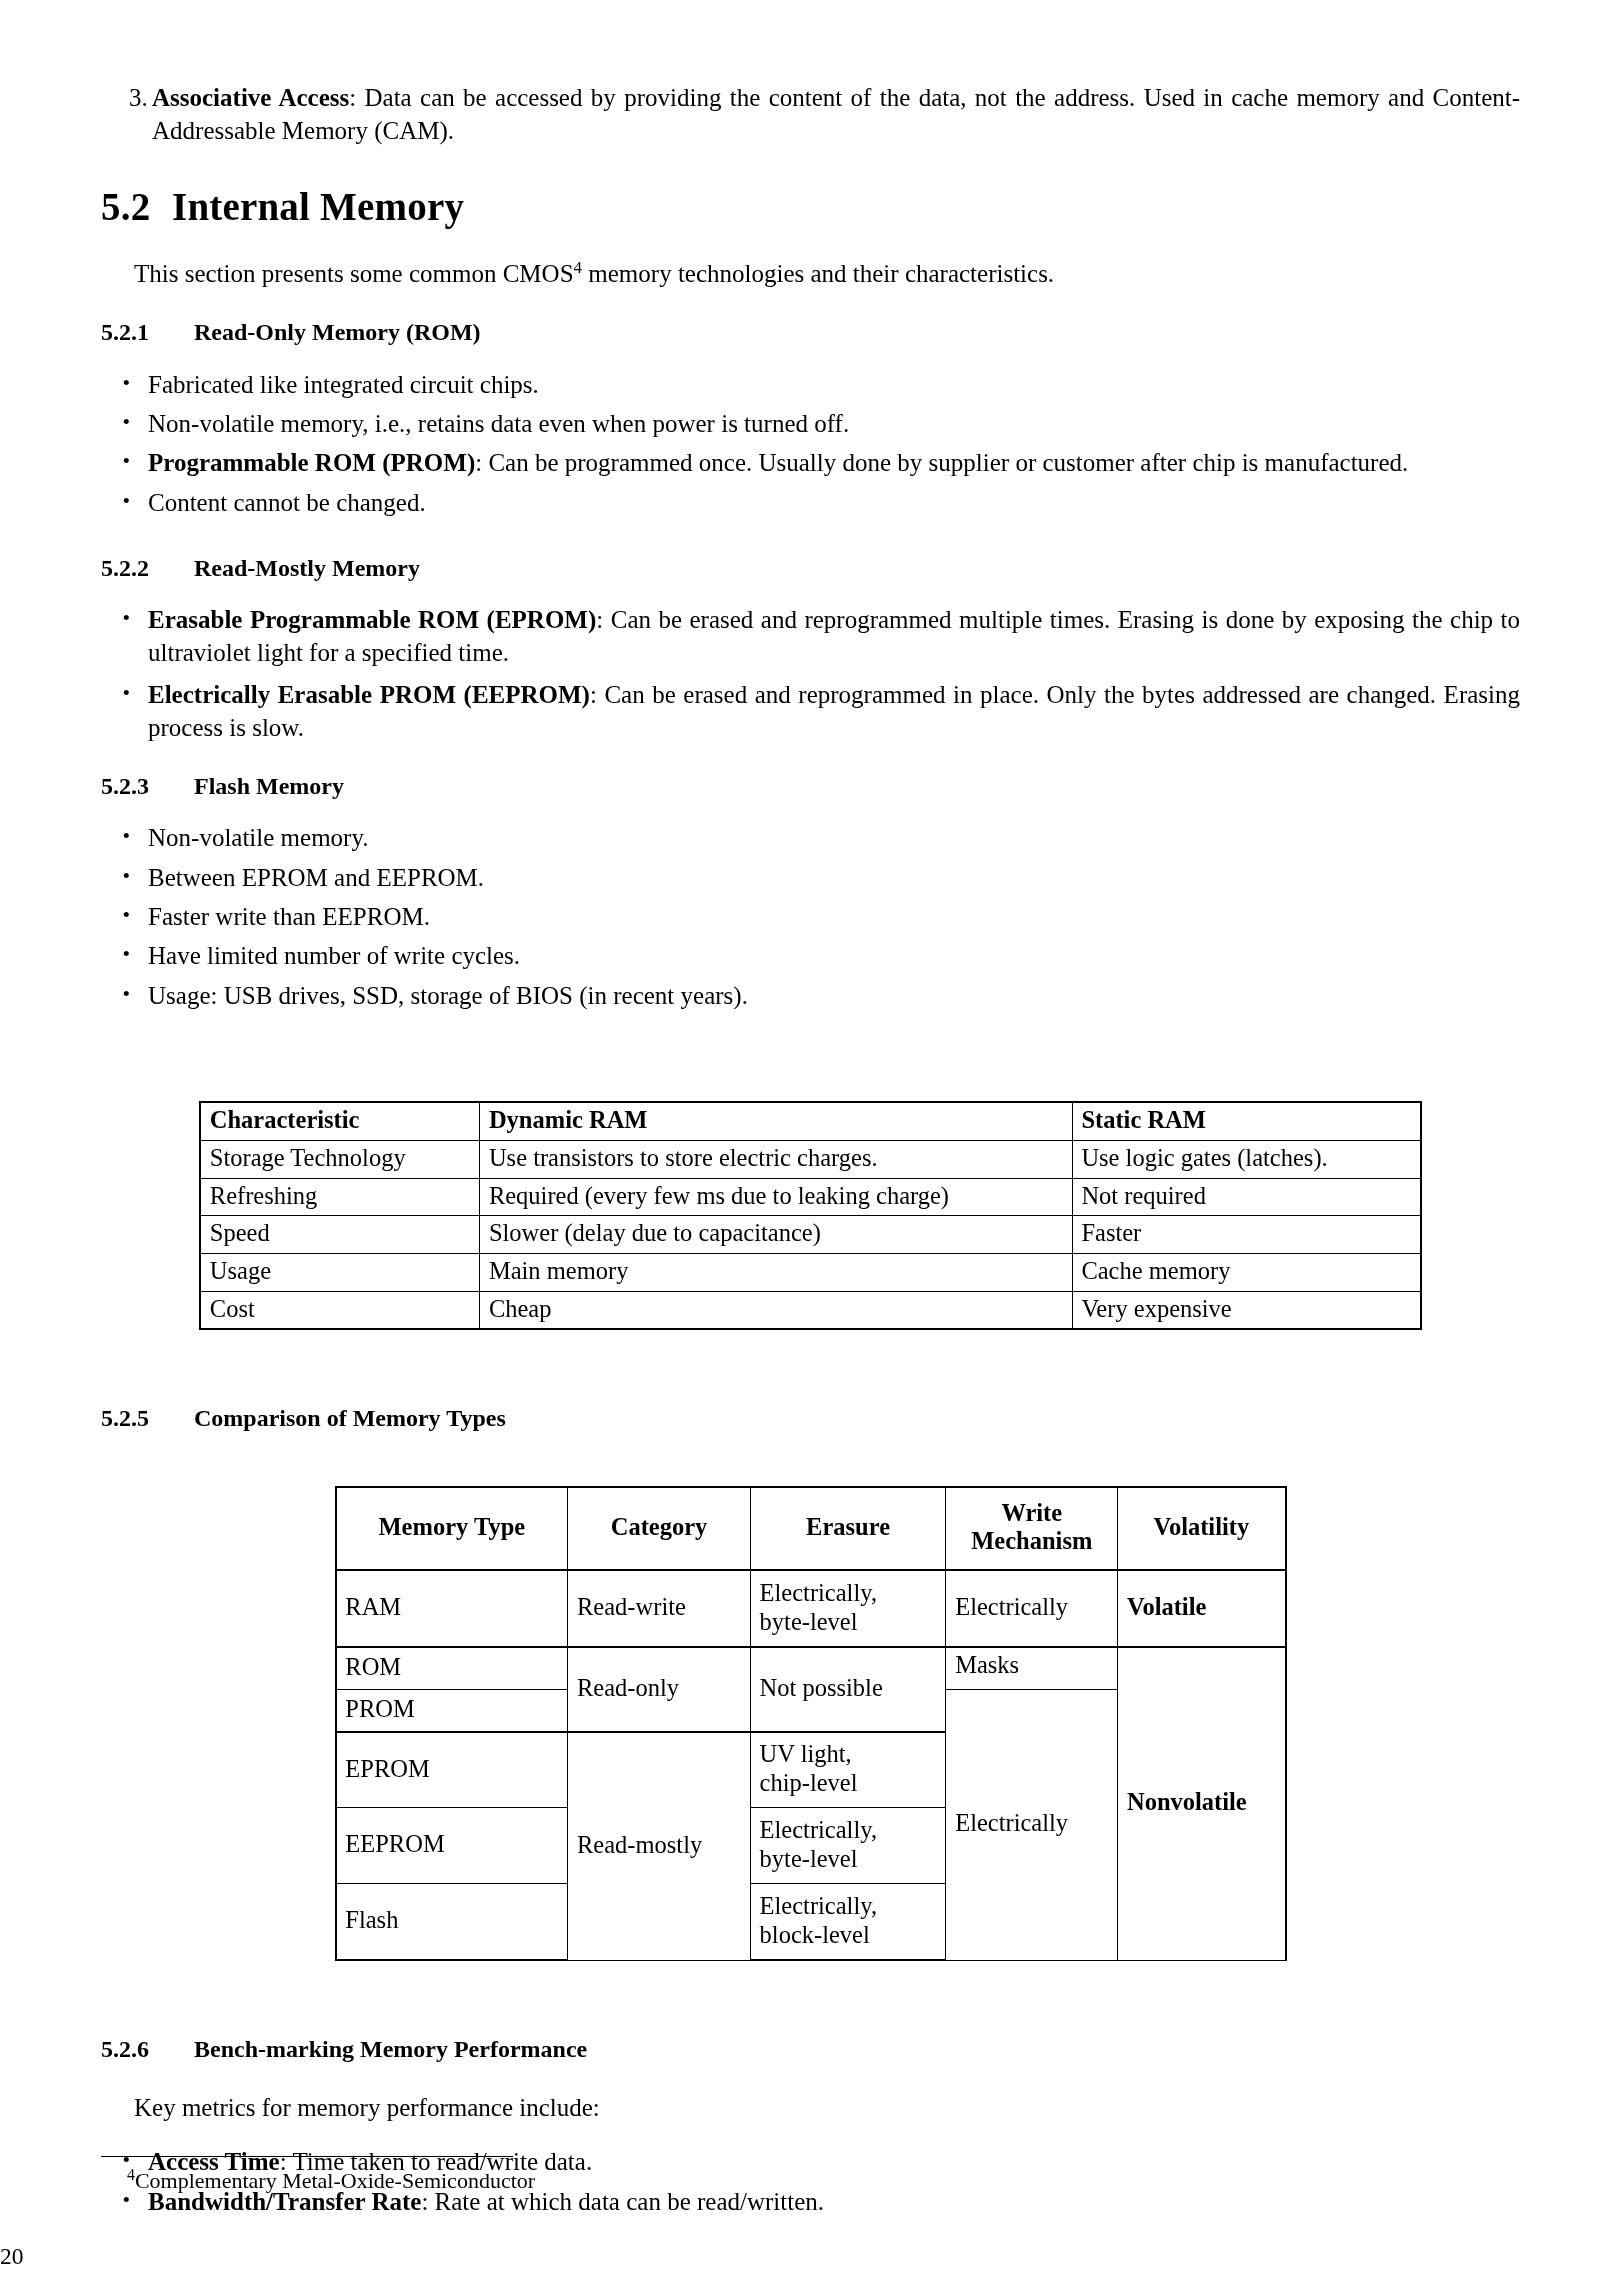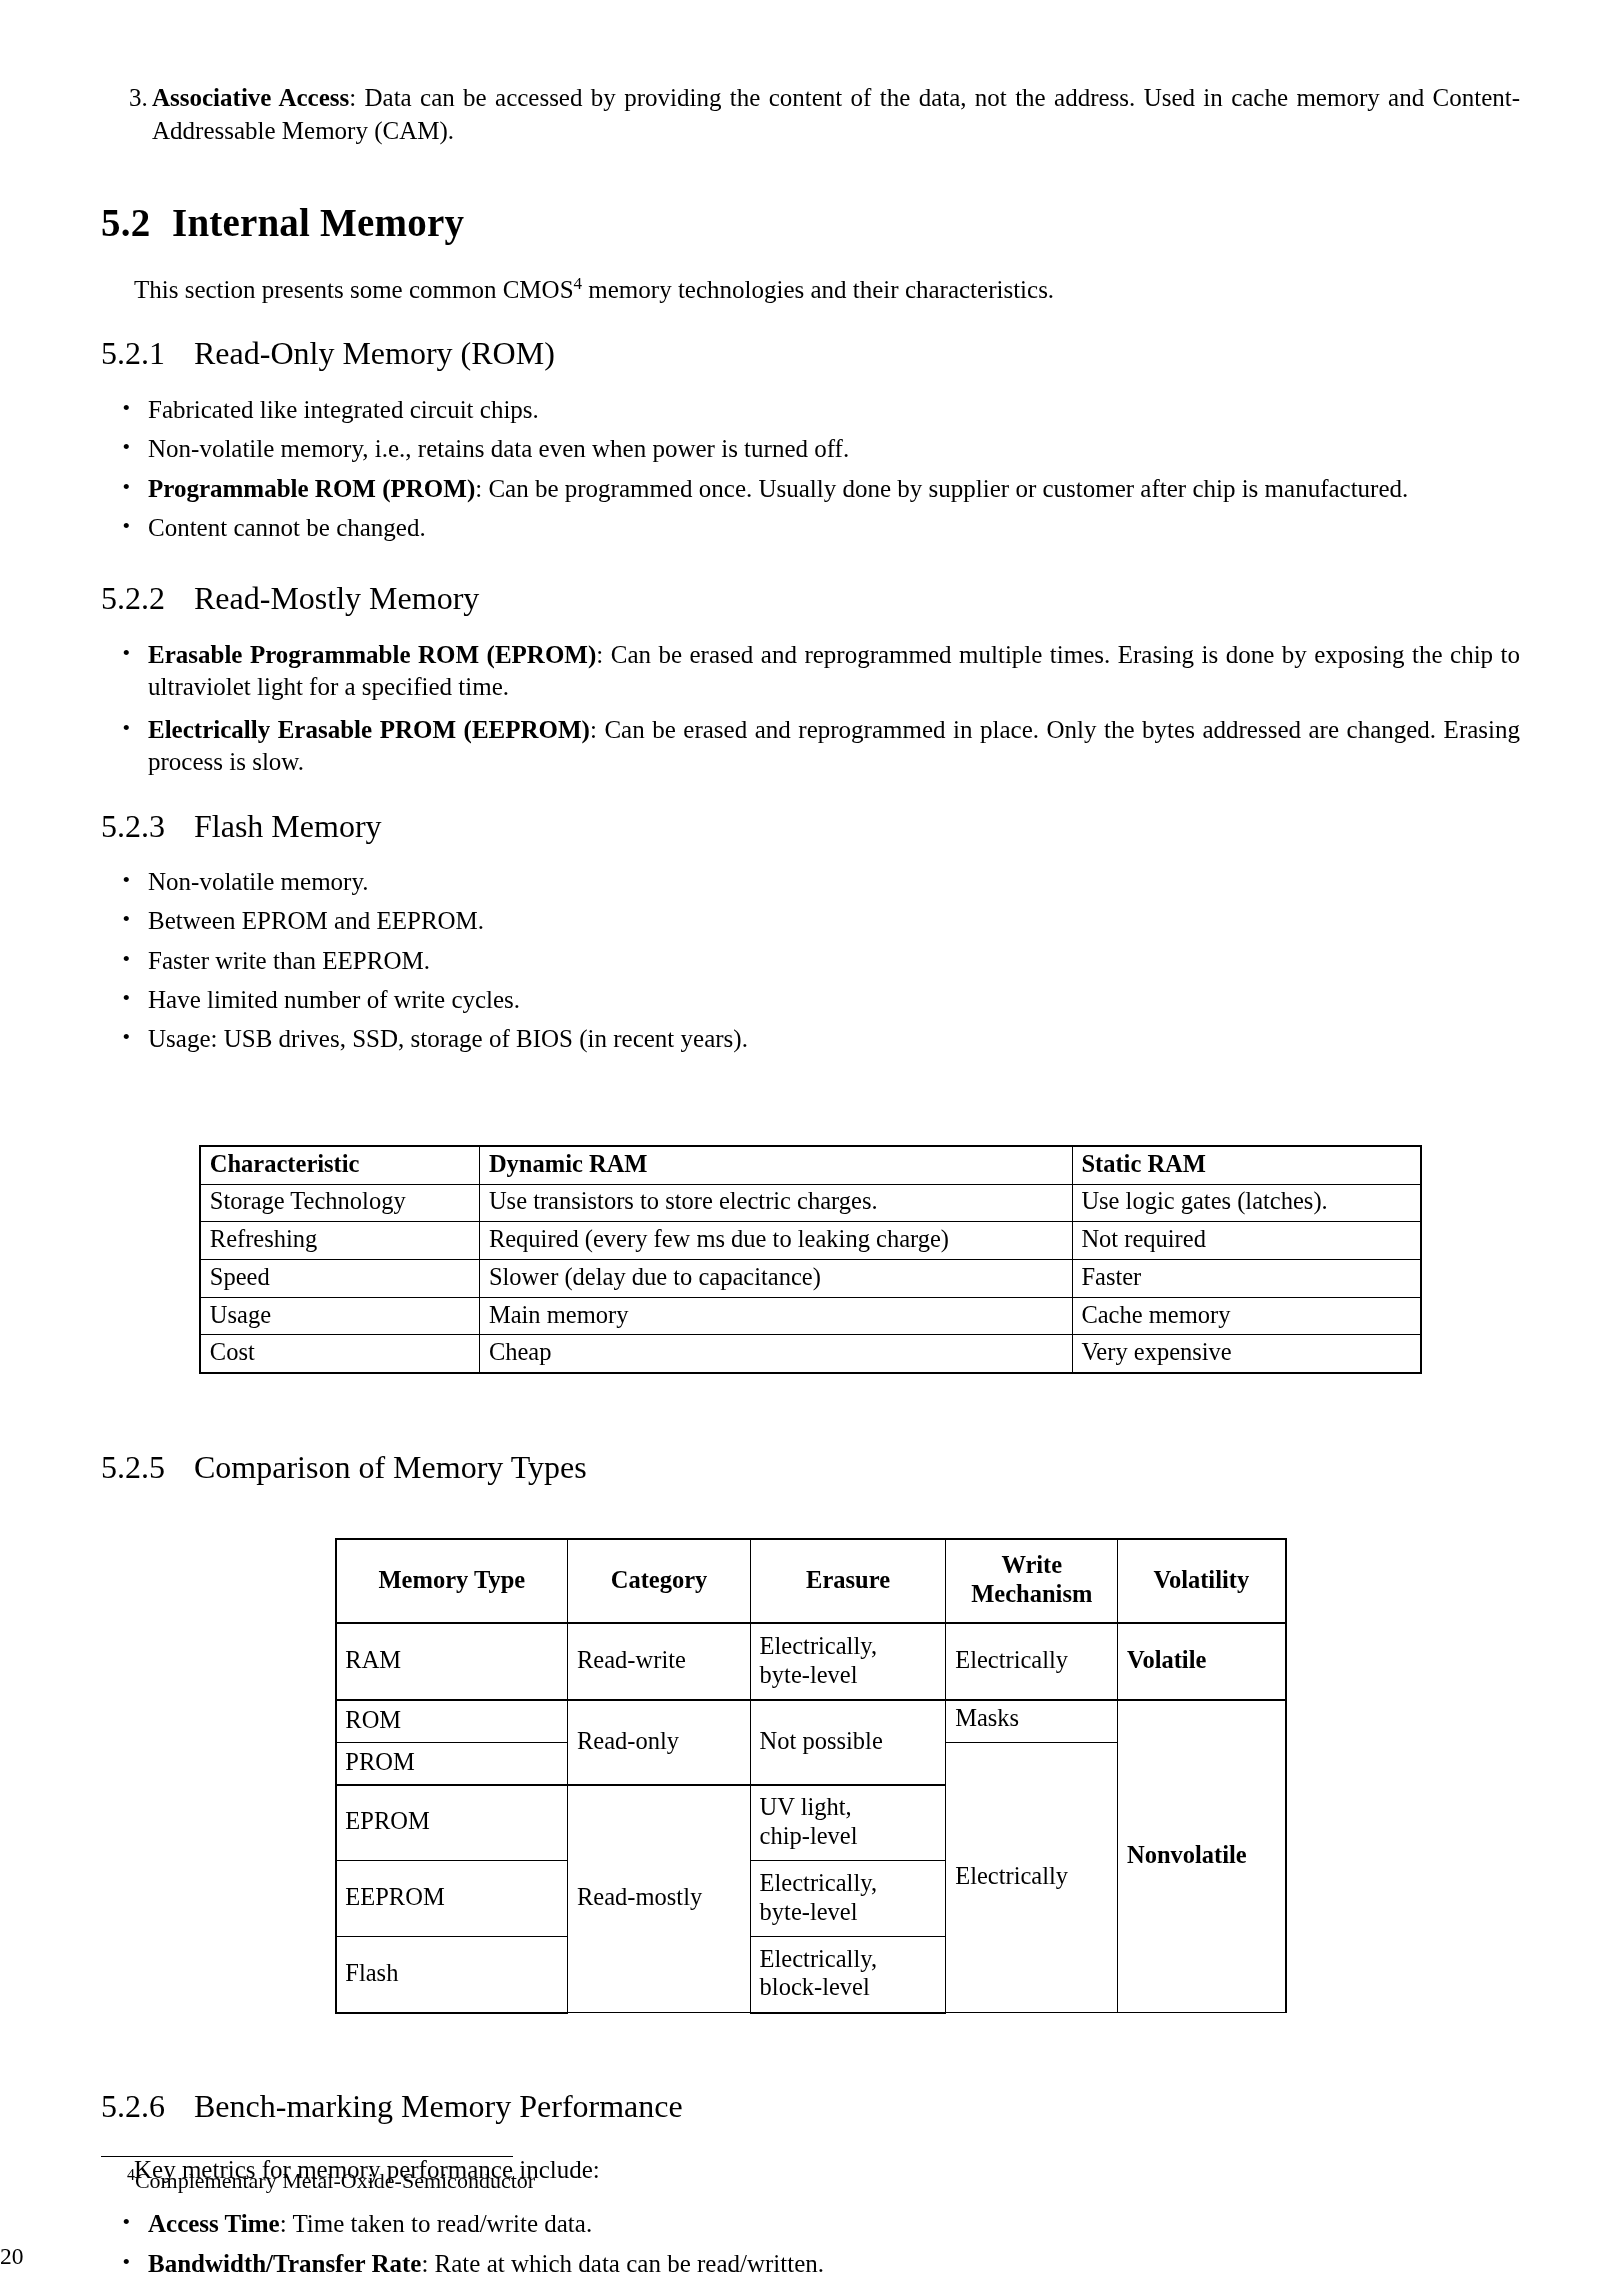--- a/index.html
+++ b/index.html
@@ -87,24 +87,24 @@
 
   
   h2.sec {
     font-size: 39px;
     font-weight: bold;
     margin: 0;
     padding: 0;
     line-height: 1.1;
     letter-spacing: 0.2px;
   }
-  h2.sec .num { display: inline-block; min-width: 71px; margin-top: 16px; }
+  h2.sec .num { display: inline-block; min-width: 71px; }
   h3.subsec {
-    font-size: 32px;
-    font-weight: normal;
+    font-size: 24px;
+    font-weight: bold;
     margin: 0;
     padding: 0;
     line-height: 1.15;
   }
   h3.subsec .num { display: inline-block; min-width: 93px; }
 
   .sup { font-size: 0.68em; vertical-align: super; line-height: 0; }
   .sp-s  { height: 21.6px; }
   .sp-m  { height: 29px; }
   .sp-l  { height: 39px; }

